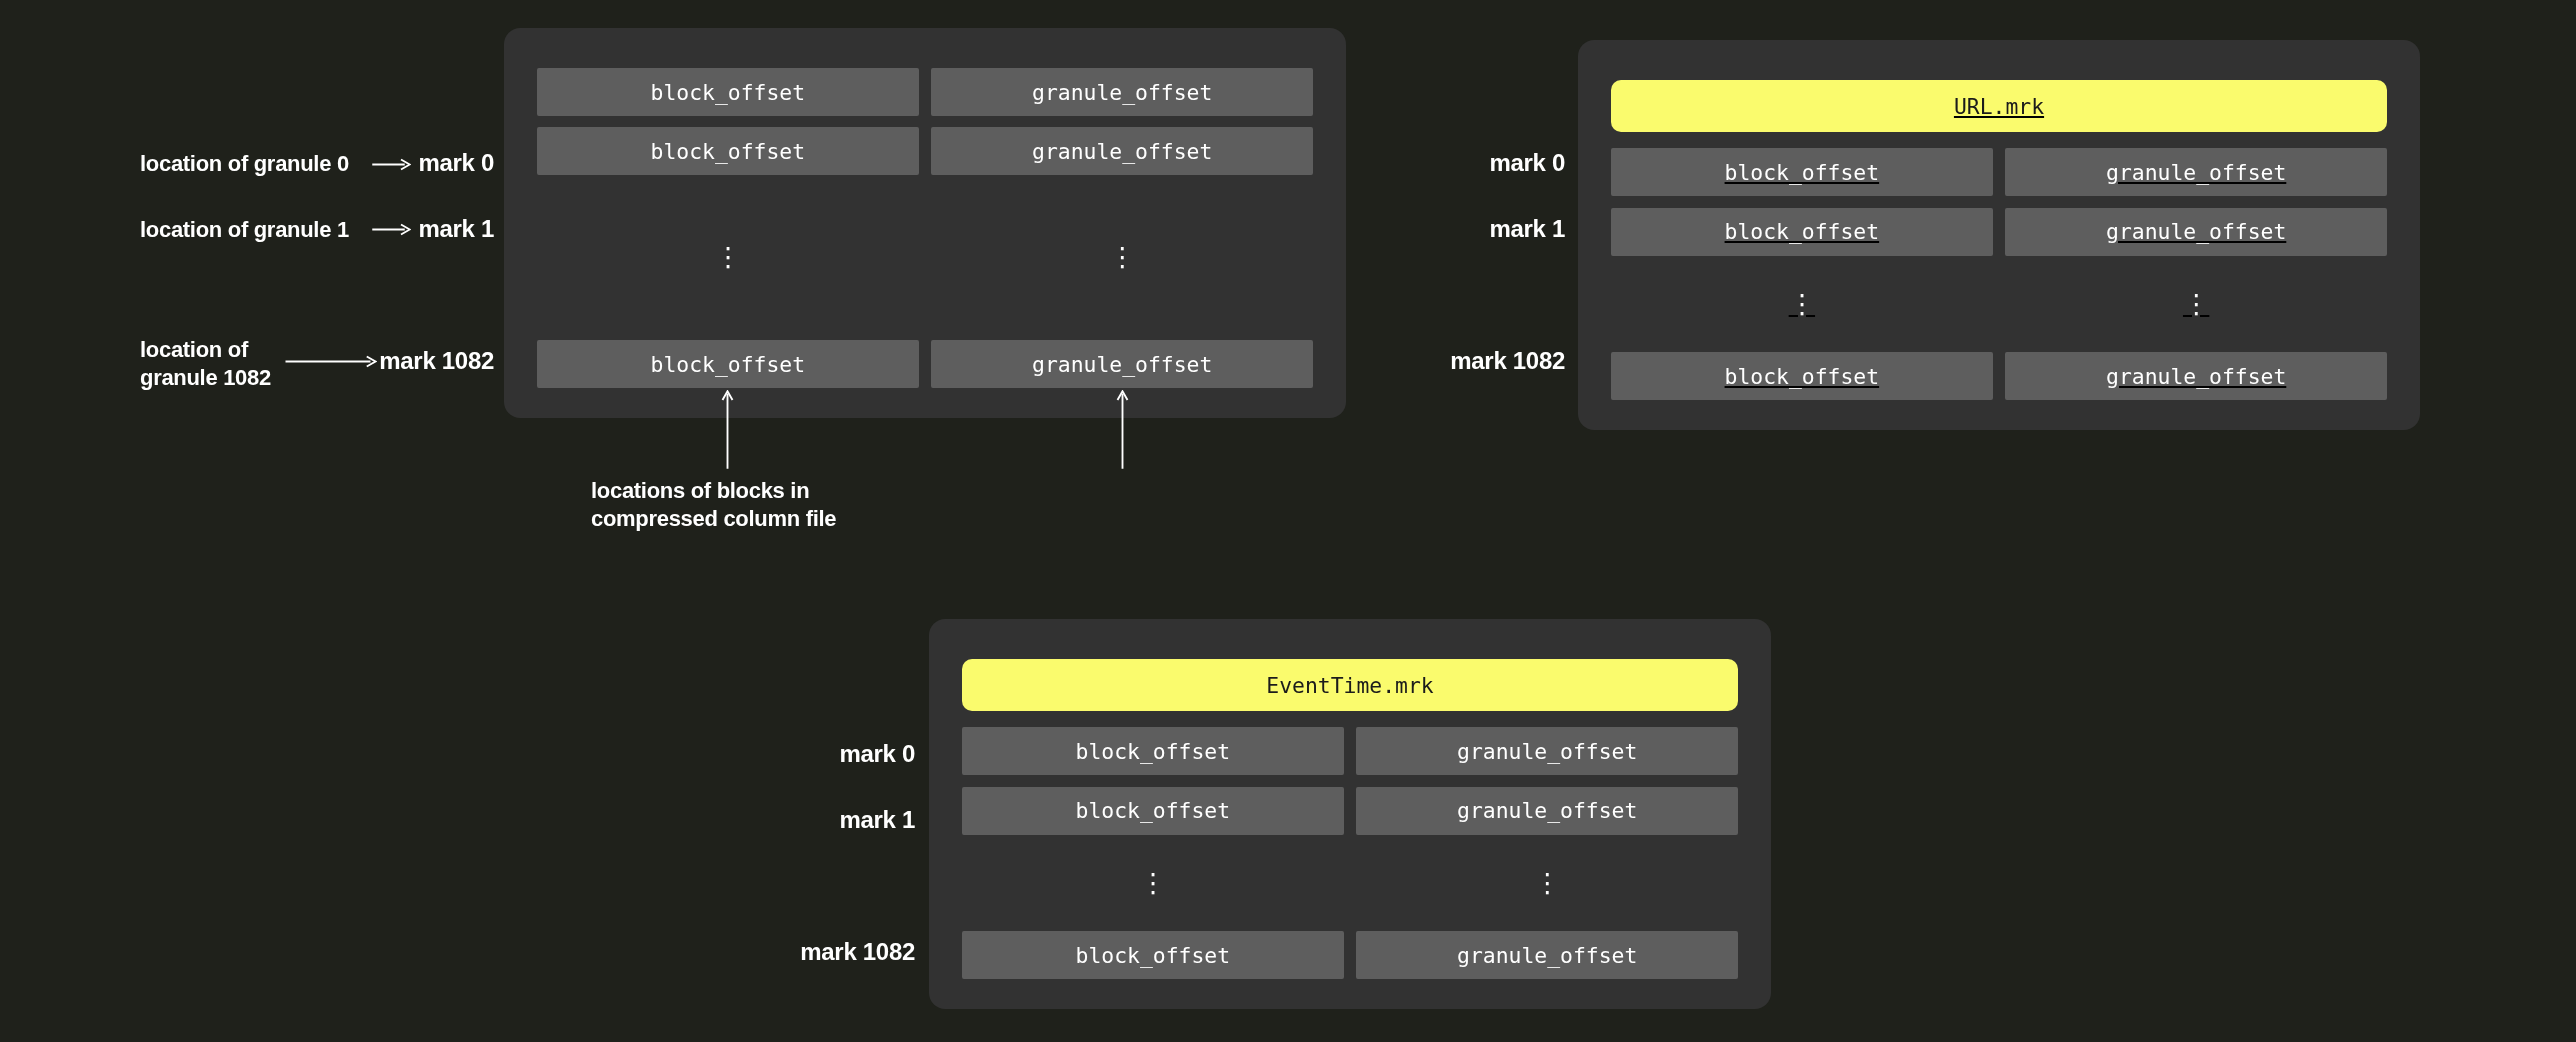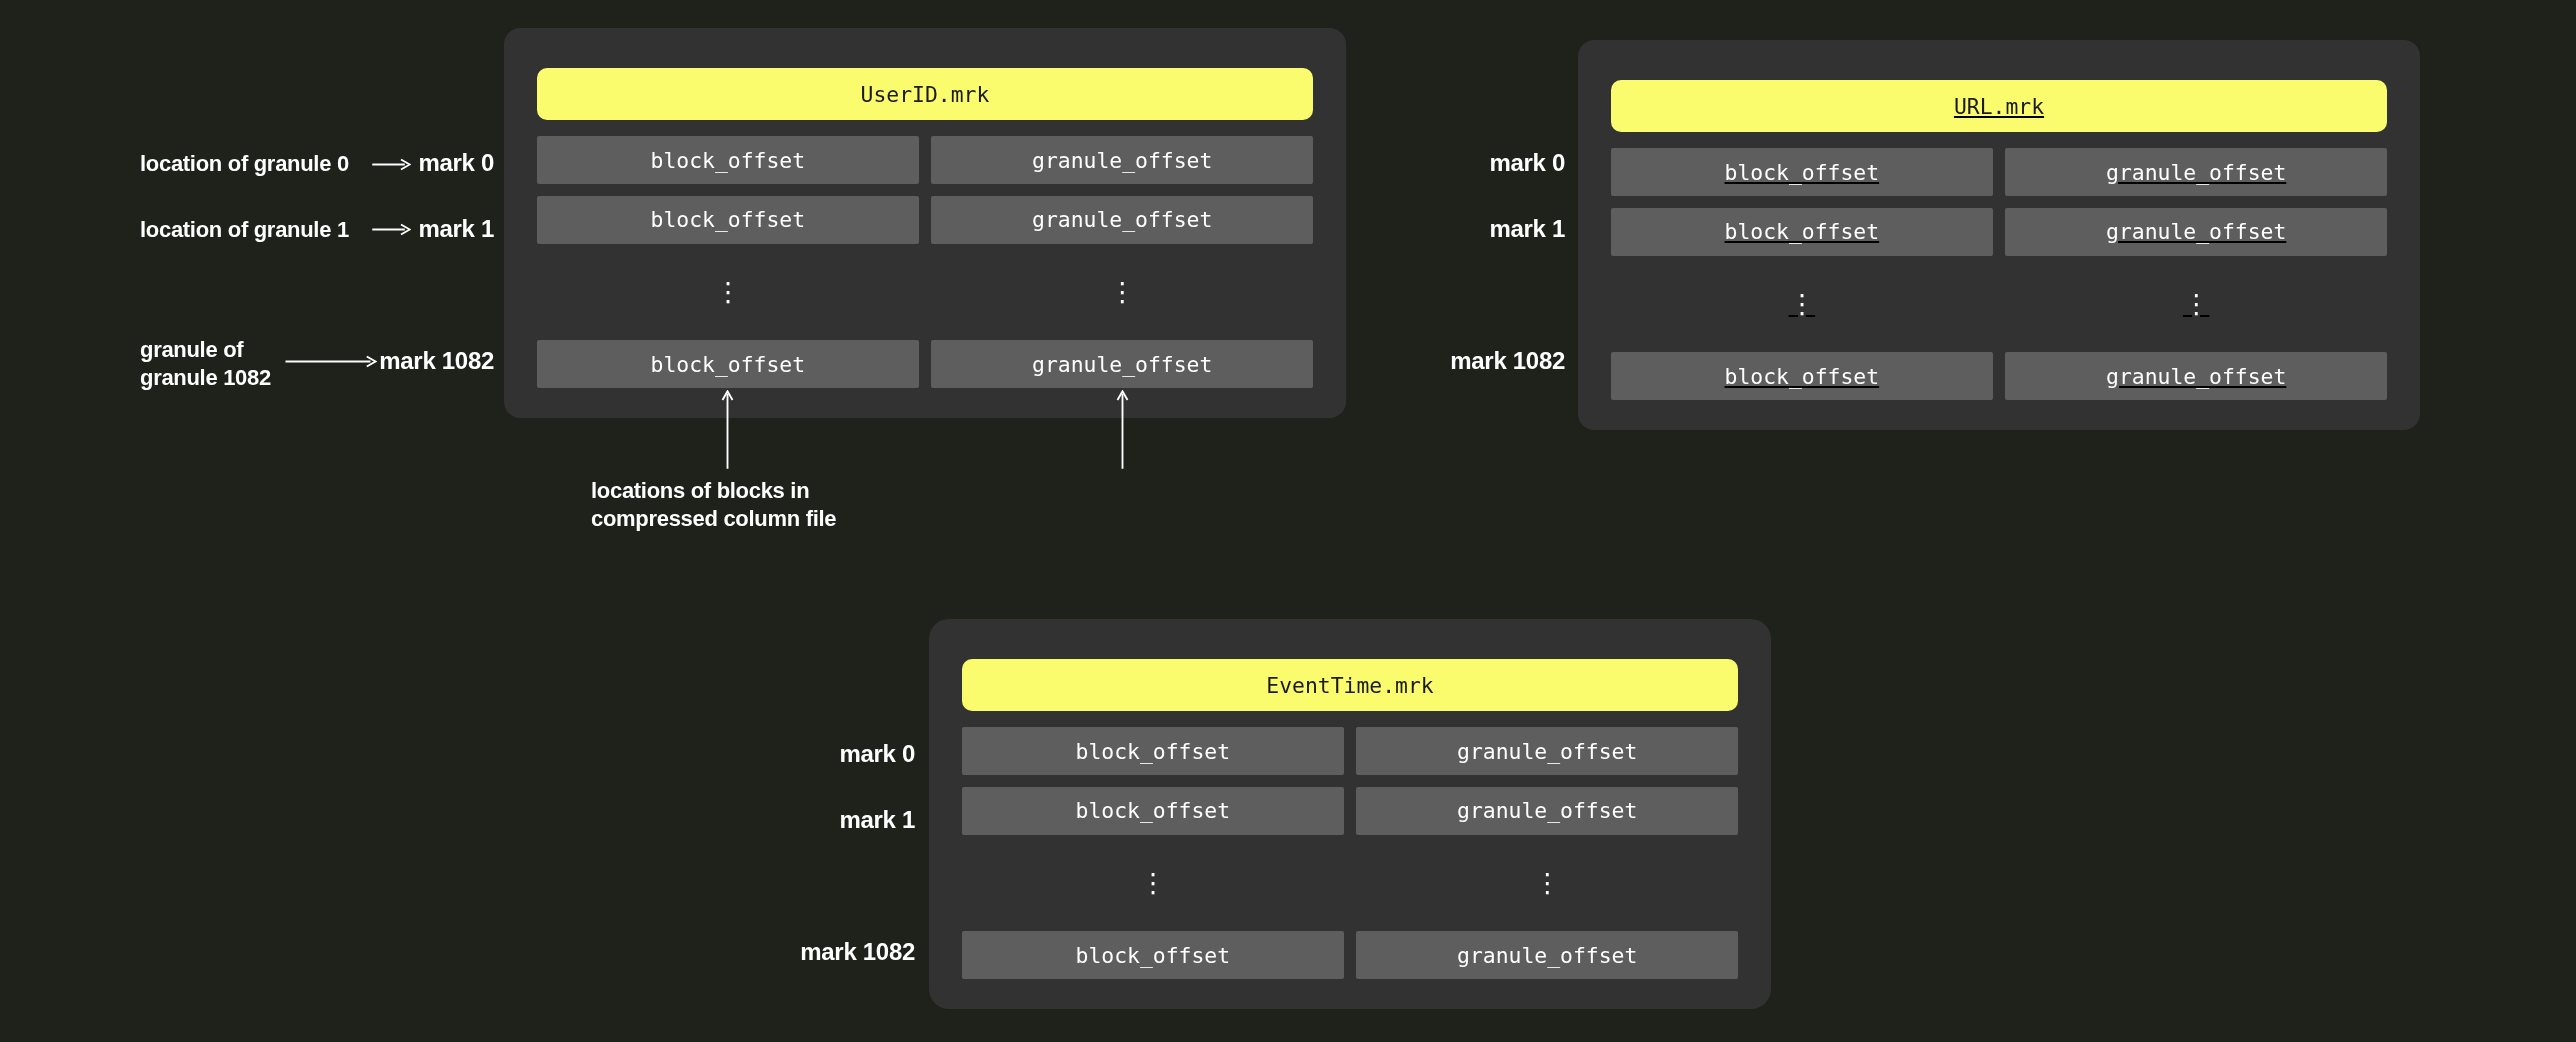--- a/index.html
+++ b/index.html
@@ -23,21 +23,21 @@
     position:absolute;
     width:842px;height:390px;
     background:var(--panel-bg);
     border-radius:16.3px;
     padding:40px 33px 30px;
     box-sizing:border-box;
     display:flex;flex-direction:column;
   }
   .panel-userid{left:504px;top:28px;}
   .panel-url{left:1578px;top:40px;text-decoration:underline;}
-  .panel-eventtime{left:929px;top:619px;border-radius:20px;}
+  .panel-eventtime{left:929px;top:619px;}
   .hdr{
     flex:0 0 52px;
     background:var(--header-bg);
     border-radius:10px;
     margin-bottom:16.3px;
     display:flex;align-items:center;justify-content:center;
     font-family:"DejaVu Sans Mono",monospace;
     font-size:21.4px;font-weight:500;
     color:var(--header-text);
   }
@@ -79,21 +79,20 @@
   }
   .ann-bottom{line-height:28px;}
   .arr{position:absolute;}
 </style>
 </head>
 <body>
 
 <div class="canvas">
 
   <section class="panel panel-userid">
-    <div class="hdr">UserID.mrk</div>
     <div class="mrow">
       <div class="cell">block_offset</div>
       <div class="cell">granule_offset</div>
     </div>
     <div class="mrow">
       <div class="cell">block_offset</div>
       <div class="cell">granule_offset</div>
     </div>
     <div class="dots">
       <div class="dotcol">⋮</div>
@@ -163,21 +162,21 @@
     <path d="M48 4 L62 12 L48 20" fill="none" stroke="#ffffff" stroke-width="3" stroke-linejoin="miter"></path>
   </svg>
 
   <div class="ann" style="left:140px;top:216px;">location of granule 1</div>
   <svg class="arr" style="left:371px;top:222px;" width="40" height="15" viewBox="0 0 64 24">
     <line x1="2" y1="12" x2="54" y2="12" stroke="#ffffff" stroke-width="3"></line>
     <path d="M48 4 L62 12 L48 20" fill="none" stroke="#ffffff" stroke-width="3" stroke-linejoin="miter"></path>
   </svg>
 
   <div class="ann" style="left:140px;top:336px;">
-    <div>granule of</div>
+    <div>location of</div>
     <div>granule 1082</div>
   </div>
   <svg class="arr" style="left:284px;top:354px;" width="93" height="15" viewBox="0 0 148 24">
     <line x1="2" y1="12" x2="138" y2="12" stroke="#ffffff" stroke-width="3"></line>
     <path d="M132 4 L146 12 L132 20" fill="none" stroke="#ffffff" stroke-width="3" stroke-linejoin="miter"></path>
   </svg>
 
   <svg class="arr" style="left:720px;top:390px;" width="15" height="80" viewBox="0 0 24 128">
     <line x1="12" y1="6" x2="12" y2="126" stroke="#ffffff" stroke-width="3"></line>
     <path d="M4 16 L12 2 L20 16" fill="none" stroke="#ffffff" stroke-width="3" stroke-linejoin="miter"></path>

